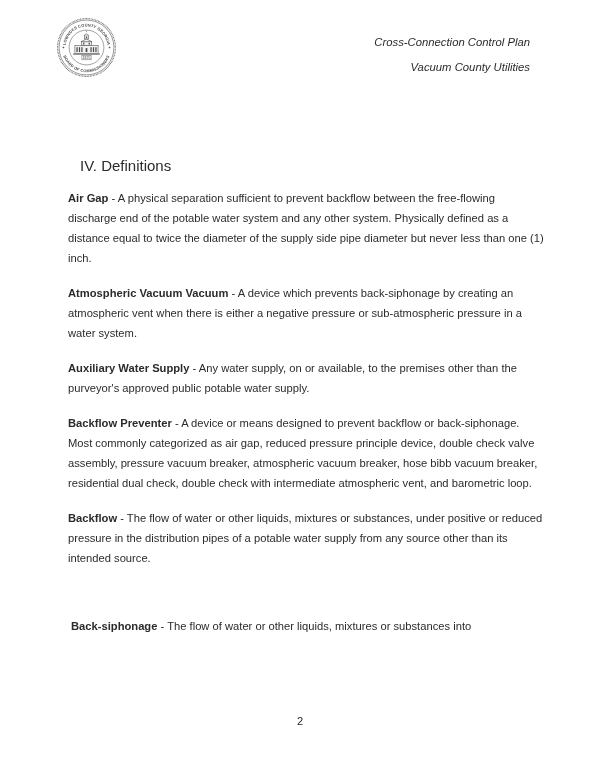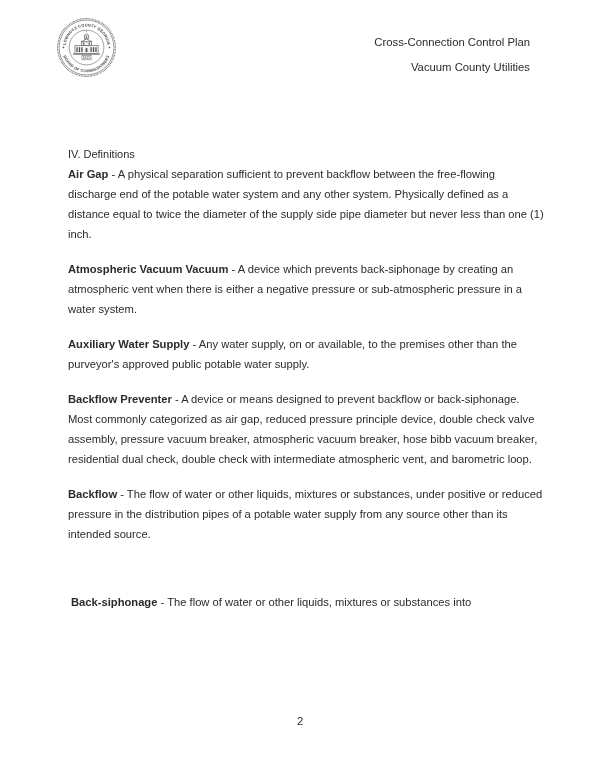--- a/index.html
+++ b/index.html
@@ -26,35 +26,36 @@
     letter-spacing: 0.35px;
   }
   .hdr {
     position: absolute;
     right: 70px;
     text-align: right;
     font-size: 11.3px;
     line-height: 14px;
     color: #2b2b2b;
     white-space: nowrap;
+    font-style: italic;
   }
   .hdr1 { top: 35px; }
   .hdr2 { top: 60px; }
   .content {
     position: absolute;
     left: 68px;
     top: 144px;
     width: 510px;
     font-size: 11.2px;
     line-height: 20px;
   }
   .section-heading {
-    margin: 0;
+    margin: 12px;
     font-weight: normal;
-    font-size: 11px;
+    font-size: 15px;
     line-height: 20px;
   }
   p.def {
     margin: 0 0 15px 0;
   }
   p.def.indent { padding-left: 3px; margin-top: 48px; }
   p.def b.term { font-weight: bold; }
   p.def span.deftext { white-space: pre-wrap; }
   .footer {
     position: absolute;

